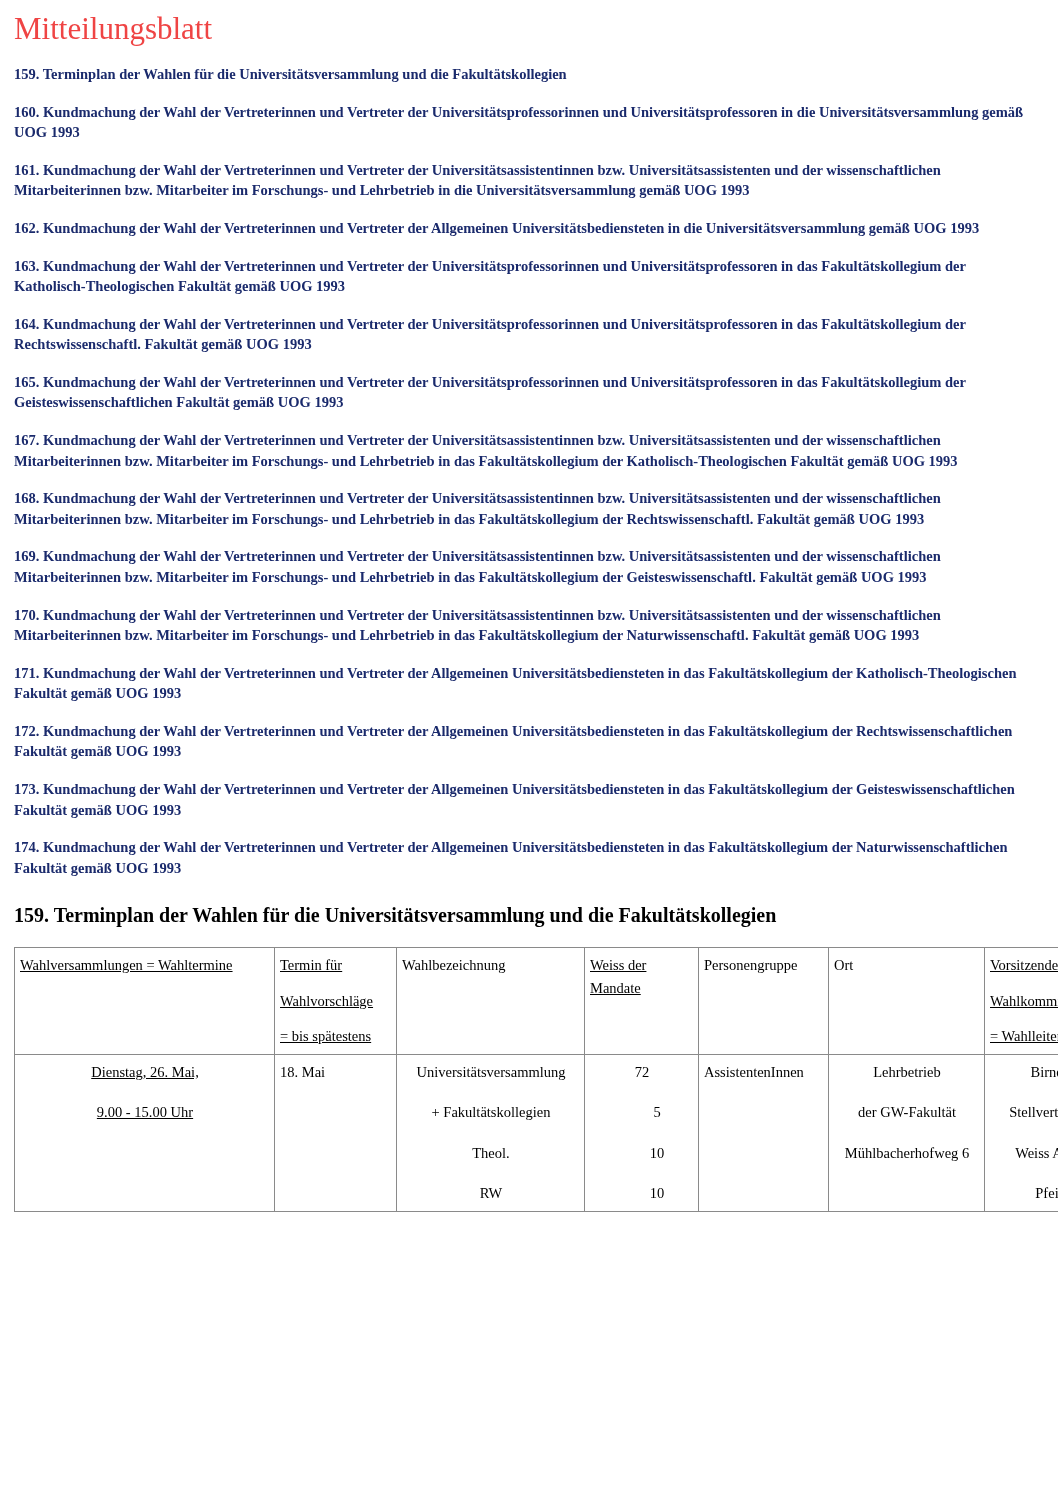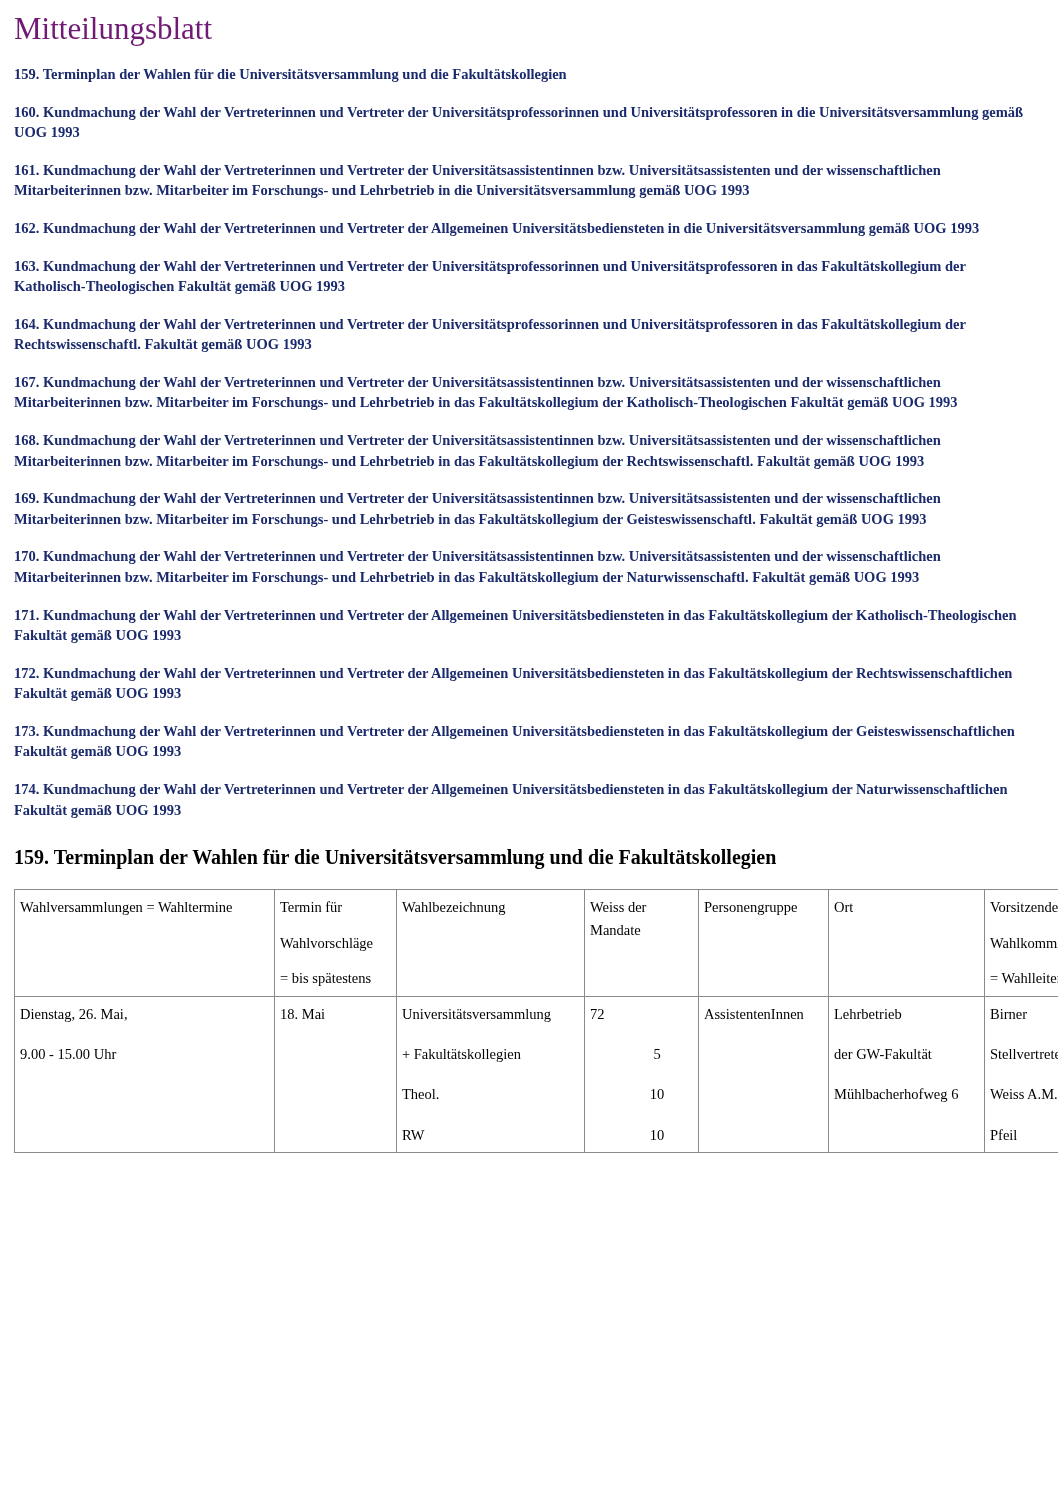--- a/index.html
+++ b/index.html
@@ -17,21 +17,21 @@
     width: 1058px;
     box-sizing: border-box;
     padding: 8px 14px 0 14px;
   }
   h1.doc-title {
     font-family: "Liberation Serif", "DejaVu Serif", serif;
     font-size: 31px;
     font-weight: normal;
     line-height: 1.1;
     margin: 4px 0 18px 0;
-    color: #701a75;
+    color: #ef4444;
   }
   .toc {
     margin: 0 0 18px 0;
   }
   .toc-item {
     color: #1a2a6c;
     font-weight: bold;
     font-size: 14.5px;
     line-height: 1.42;
     margin: 0 0 17px 0;
@@ -49,51 +49,52 @@
     width: 1028px;
     table-layout: fixed;
     font-size: 14.5px;
   }
   table.sched td {
     border: 1px solid #8a8a8a;
     vertical-align: top;
     padding: 6px 4px 6px 5px;
     line-height: 1.55;
   }
-  td.c0 { width: 250px; }
+  td.c0 { width: 250px; text-decoration: underline; }
   td.c1 { width: 112px; }
   td.c2 { width: 178px; }
   td.c3 { width: 104px; }
   td.c4 { width: 120px; }
   td.c5 { width: 146px; }
   td.c6 { width: 118px; }
-  .cellline { display: block; min-height: 1.2em; }
+  .cellline { display: block; min-height: 1.2em; text-align: center; }
   .cellline.gap { margin-top: 18px; }
   .num-right {
     display: block;
     text-align: center;
     padding-left: 30px;
   }
-  .hdr-line { display: block; }
+  .hdr-line { display: block; text-decoration: underline; }
   .hdr-line.sp { margin-top: 13px; }
 </style>
 </head>
 <body>
 
 <div class="page">
 
   <h1 class="doc-title">Mitteilungsblatt</h1>
 
   <div class="toc">
     <p class="toc-item">159. Terminplan der Wahlen für die Universitätsversammlung und die Fakultätskollegien</p>
     <p class="toc-item">160. Kundmachung der Wahl der Vertreterinnen und Vertreter der Universitätsprofessorinnen und Universitätsprofessoren in die Universitätsversammlung gemäß UOG 1993</p>
     <p class="toc-item">161. Kundmachung der Wahl der Vertreterinnen und Vertreter der Universitätsassistentinnen bzw. Universitätsassistenten und der wissenschaftlichen Mitarbeiterinnen bzw. Mitarbeiter im Forschungs- und Lehrbetrieb in die Universitätsversammlung gemäß UOG 1993</p>
     <p class="toc-item">162. Kundmachung der Wahl der Vertreterinnen und Vertreter der Allgemeinen Universitätsbediensteten in die Universitätsversammlung gemäß UOG 1993</p>
     <p class="toc-item">163. Kundmachung der Wahl der Vertreterinnen und Vertreter der Universitätsprofessorinnen und Universitätsprofessoren in das Fakultätskollegium der Katholisch-Theologischen Fakultät gemäß UOG 1993</p>
     <p class="toc-item">164. Kundmachung der Wahl der Vertreterinnen und Vertreter der Universitätsprofessorinnen und Universitätsprofessoren in das Fakultätskollegium der Rechtswissenschaftl. Fakultät gemäß UOG 1993</p>
+    <p class="toc-item">165. Kundmachung der Wahl der Vertreterinnen und Vertreter der Universitätsprofessorinnen und Universitätsprofessoren in das Fakultätskollegium der Geisteswissenschaftlichen Fakultät gemäß UOG 1993</p>
     <p class="toc-item">167. Kundmachung der Wahl der Vertreterinnen und Vertreter der Universitätsassistentinnen bzw. Universitätsassistenten und der wissenschaftlichen Mitarbeiterinnen bzw. Mitarbeiter im Forschungs- und Lehrbetrieb in das Fakultätskollegium der Katholisch-Theologischen Fakultät gemäß UOG 1993</p>
     <p class="toc-item">168. Kundmachung der Wahl der Vertreterinnen und Vertreter der Universitätsassistentinnen bzw. Universitätsassistenten und der wissenschaftlichen Mitarbeiterinnen bzw. Mitarbeiter im Forschungs- und Lehrbetrieb in das Fakultätskollegium der Rechtswissenschaftl. Fakultät gemäß UOG 1993</p>
     <p class="toc-item">169. Kundmachung der Wahl der Vertreterinnen und Vertreter der Universitätsassistentinnen bzw. Universitätsassistenten und der wissenschaftlichen Mitarbeiterinnen bzw. Mitarbeiter im Forschungs- und Lehrbetrieb in das Fakultätskollegium der Geisteswissenschaftl. Fakultät gemäß UOG 1993</p>
     <p class="toc-item">170. Kundmachung der Wahl der Vertreterinnen und Vertreter der Universitätsassistentinnen bzw. Universitätsassistenten und der wissenschaftlichen Mitarbeiterinnen bzw. Mitarbeiter im Forschungs- und Lehrbetrieb in das Fakultätskollegium der Naturwissenschaftl. Fakultät gemäß UOG 1993</p>
     <p class="toc-item">171. Kundmachung der Wahl der Vertreterinnen und Vertreter der Allgemeinen Universitätsbediensteten in das Fakultätskollegium der Katholisch-Theologischen Fakultät gemäß UOG 1993</p>
     <p class="toc-item">172. Kundmachung der Wahl der Vertreterinnen und Vertreter der Allgemeinen Universitätsbediensteten in das Fakultätskollegium der Rechtswissenschaftlichen Fakultät gemäß UOG 1993</p>
     <p class="toc-item">173. Kundmachung der Wahl der Vertreterinnen und Vertreter der Allgemeinen Universitätsbediensteten in das Fakultätskollegium der Geisteswissenschaftlichen Fakultät gemäß UOG 1993</p>
     <p class="toc-item">174. Kundmachung der Wahl der Vertreterinnen und Vertreter der Allgemeinen Universitätsbediensteten in das Fakultätskollegium der Naturwissenschaftlichen Fakultät gemäß UOG 1993</p>
   </div>
 

